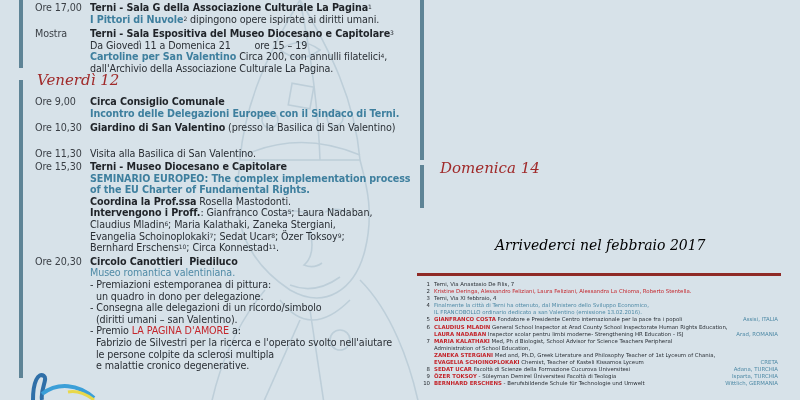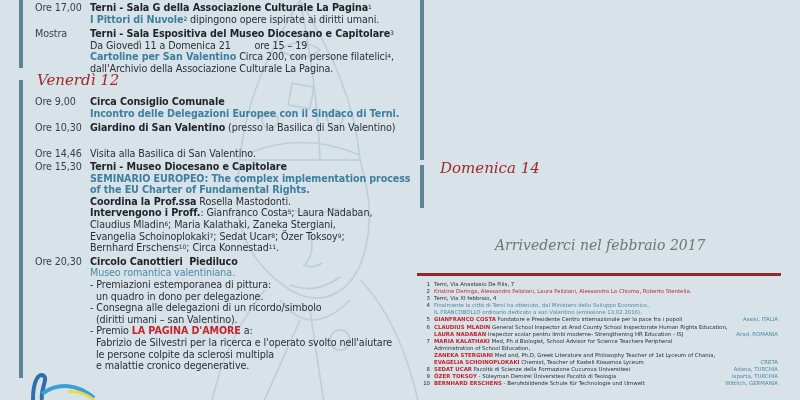--- a/index.html
+++ b/index.html
@@ -27,27 +27,27 @@
     color: #a02a2a;
     font-size: 15px;
   }
 
   .row { position: absolute; font-size: 9.6px; line-height: 11.6px; letter-spacing: -0.1px; }
   .row .time { position: absolute; left: 0; width: 60px; color: #3a3f45; }
   .row .body { position: absolute; left: 55px; white-space: nowrap; }
   .b { font-weight: bold; color: #1f2328; }
   .blue { color: #4f8aa6; }
   .blueb { color: #3e7f9e; font-weight: bold; }
-  .red { color: #c4262c; font-weight: bold; }
+  .red { color: #c4262c; font-weight: normal; }
   .sup { font-size: 6px; vertical-align: top; position: relative; top: -1px; }
 
   .arrivederci {
     position: absolute; left: 495px; top: 237px;
     font-family: "DejaVu Serif", serif; font-style: italic;
-    color: #737373; font-size: 14px;
+    color: #000000; font-size: 14px;
   }
   .hr-red { position: absolute; left: 417px; top: 273px; width: 364px; height: 3px; background: #8f2a26; }
 
   .notes { position: absolute; left: 420px; top: 281px; width: 380px; font-size: 5.4px; line-height: 7.1px; }
   .note { position: relative; white-space: nowrap; height: 7.1px; }
   .note .n { position: absolute; left: 0; width: 10px; text-align: right; color: #1f2328; }
   .note .t { position: absolute; left: 14px; color: #2a2f35; }
   .note .loc { position: absolute; right: 22px; color: #4f8aa6; }
   .nred { color: #c4262c; font-weight: bold; }
   .nblue { color: #4f8aa6; }
@@ -92,21 +92,21 @@
           <div class="body">
             <div style="white-space: pre;"><span class="b">Terni - Sala G della Associazione Culturale La Pagina</span><span class="sup">1</span></div>
             <div style="white-space: pre;"><span class="blueb">I Pittori di Nuvole</span><span class="sup">2</span><span> dipingono opere ispirate ai diritti umani.</span></div>
           </div>
         </div>
         <div class="row" style="left: 35px; top: 28.2px;">
           <div class="time">Mostra</div>
           <div class="body">
             <div style="white-space: pre;"><span class="b">Terni - Sala Espositiva del Museo Diocesano e Capitolare</span><span class="sup">3</span></div>
             <div style="white-space: pre;"><span>Da Giovedì 11 a Domenica 21        ore 15 – 19</span></div>
-            <div style="white-space: pre;"><span class="blueb">Cartoline per San Valentino</span><span> Circa 200, con persone filatelici</span><span class="sup">4</span><span>,</span></div>
+            <div style="white-space: pre;"><span class="blueb">Cartoline per San Valentino</span><span> Circa 200, con annulli filatelici</span><span class="sup">4</span><span>,</span></div>
             <div style="white-space: pre;"><span>dall'Archivio della Associazione Culturale La Pagina.</span></div>
           </div>
         </div>
       </div>
 
     <div class="day-title" style="left:37px; top:71px;">Venerdì 12</div>
 
     <div id="left-friday">
         <div class="row" style="left: 35px; top: 96px;">
           <div class="time">Ore 9,00</div>
@@ -115,21 +115,21 @@
             <div style="white-space: pre;"><span class="blueb">Incontro delle Delegazioni Europee con il Sindaco di Terni.</span></div>
           </div>
         </div>
         <div class="row" style="left: 35px; top: 122.2px;">
           <div class="time">Ore 10,30</div>
           <div class="body">
             <div style="white-space: pre;"><span class="b">Giardino di San Valentino</span><span> (presso la Basilica di San Valentino)</span></div>
           </div>
         </div>
         <div class="row" style="left: 35px; top: 148.4px;">
-          <div class="time">Ore 14,46</div>
+          <div class="time">Ore 11,30</div>
           <div class="body">
             <div style="white-space: pre;"><span>Visita alla Basilica di San Valentino.</span></div>
           </div>
         </div>
         <div class="row" style="left: 35px; top: 161px;">
           <div class="time">Ore 15,30</div>
           <div class="body">
             <div style="white-space: pre;"><span class="b">Terni - Museo Diocesano e Capitolare</span></div>
             <div style="white-space: pre;"><span class="blueb">SEMINARIO EUROPEO: The complex implementation process</span></div>
             <div style="white-space: pre;"><span class="blueb">of the EU Charter of Fundamental Rights.</span></div>

